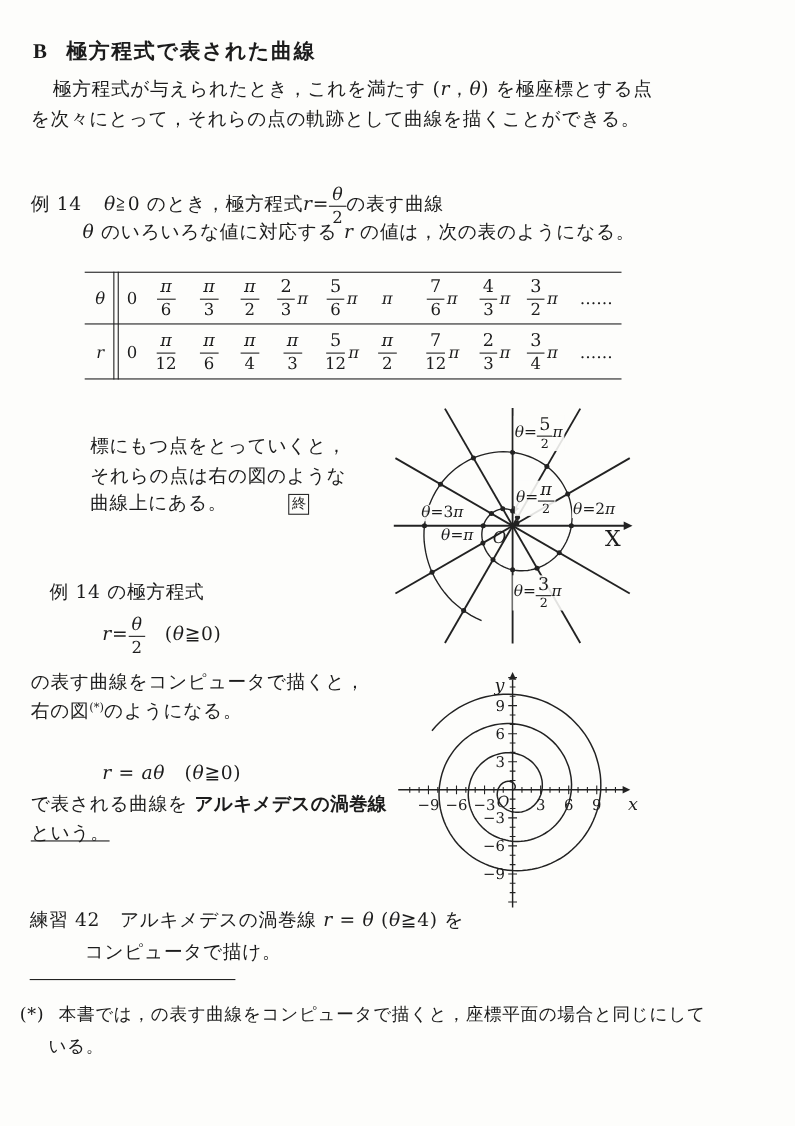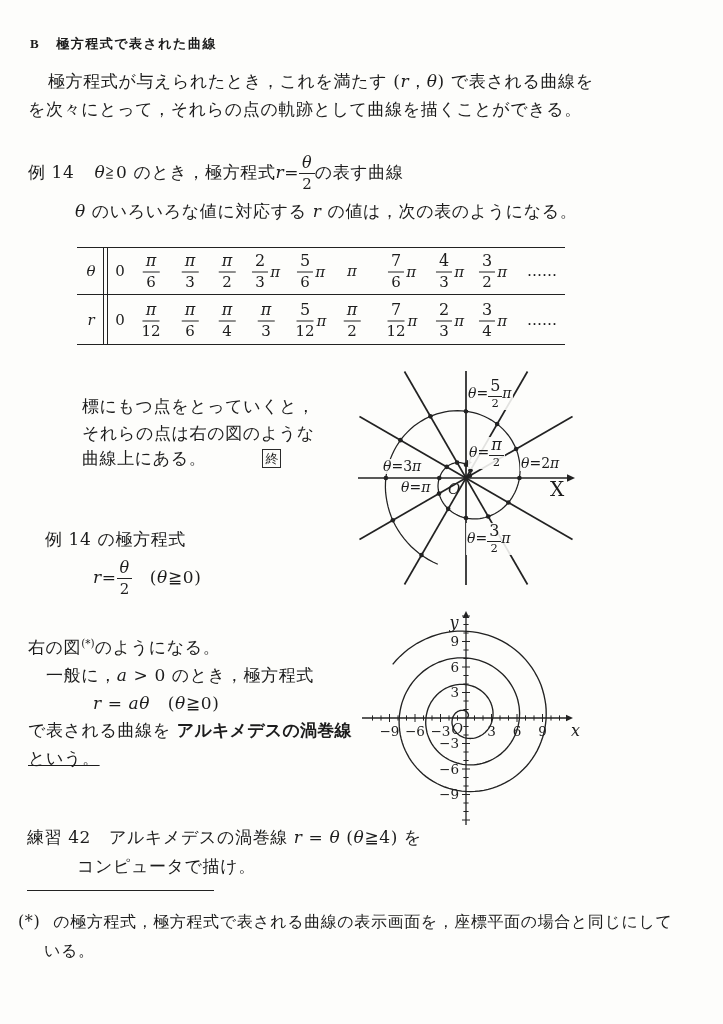--- a/index.html
+++ b/index.html
@@ -3,21 +3,21 @@
 <meta charset="utf-8">
 <style>
   html,body{margin:0;padding:0;background:#e8e8e8;}
   .page{
     position:relative; width:723px; height:1024px; margin:0 auto;
     background:#fdfdfb; color:#1c1c1c; overflow:hidden;
     font-family:"DejaVu Serif","Liberation Serif",serif;
   }
   .t{position:absolute; font-size:17px; letter-spacing:0.6px; white-space:nowrap; line-height:1.25;}
   .flexline{display:flex; align-items:center;}
-  .title{font-size:13px; font-weight:bold; letter-spacing:1.5px;
+  .title{font-size:19px; font-weight:bold; letter-spacing:1.5px;
     font-family:"Liberation Sans","DejaVu Sans",sans-serif;}
   .title .lbl{margin-right:16px; font-family:"Liberation Serif","DejaVu Serif",serif;}
   .it{font-style:italic; font-family:"DejaVu Serif","Liberation Serif",serif;}
   .bd{font-family:"Liberation Sans","DejaVu Sans",sans-serif; font-weight:bold; letter-spacing:0.2px;}
   .sup{font-size:10.5px; display:inline-block; transform:translateY(-6px); letter-spacing:0;}
   .qed{display:inline-block; border:1.2px solid #2a2a2a; font-size:13px; line-height:1.2;
     padding:1px 2px; letter-spacing:0;}
   
   .fracwrap{display:inline-flex; align-items:center; vertical-align:middle;}
   .frac{display:inline-flex; flex-direction:column; align-items:center; line-height:1; letter-spacing:0;}
@@ -48,24 +48,24 @@
 </style>
 </head>
 <body>
 
 <div class="page">
 
   <div class="t title" style="left:30px; top:36px;">
     <span class="lbl">B</span><span>極方程式で表された曲線</span>
   </div>
 
-  <div class="t" style="left:48px; top:71px;"><span>極方程式が与えられたとき，これを満たす (</span><span class="it">r</span><span>，</span><span class="it">θ</span><span>) で表される曲線を</span></div>
+  <div class="t" style="left:48px; top:71px;"><span>極方程式が与えられたとき，これを満たす (</span><span class="it">r</span><span>，</span><span class="it">θ</span><span>) を極座標とする点</span></div>
   <div class="t" style="left:28px; top:99px;"><span>を次々にとって，それらの点の軌跡として曲線を描くことができる。</span></div>
 
-  <div class="t flexline" style="left:28px; top:150px; height:46px;">
+  <div class="t flexline" style="left:28px; top:164px; height:46px;">
       <span>例 14</span>
       <span class="it" style="margin-left: 20px;">θ</span>
       <span>≧0 のとき，極方程式 </span>
       <span class="it">r</span>
       <span>=</span>
       <span class="fracwrap">
         <span class="frac">
           <span class="fn"><span class="it">θ</span></span>
           <span class="fd">2</span>
         </span>
@@ -335,22 +335,22 @@
       <span class="fracwrap">
         <span class="frac">
           <span class="fn"><span class="it">θ</span></span>
           <span class="fd">2</span>
         </span>
       </span>
       <span>　(</span>
       <span class="it">θ</span>
       <span>≧0)</span>
     </div>
+  <div class="t" style="left:28px; top:610px;"><span>の表す曲線をコンピュータで描くと，</span></div>
   <div class="t" style="left:28px; top:637px;"><span>右の図</span><span class="sup">(*)</span><span>のようになる。</span></div>
-  <div class="t" style="left:46px; top:665px;"><span>一般に，</span><span class="it">a</span><span> &gt; 0 のとき，極方程式</span></div>
   <div class="t" style="left:93px; top:693px;"><span class="it">r</span><span> = </span><span class="it">a</span><span class="it">θ</span><span>　(</span><span class="it">θ</span><span>≧0)</span></div>
   <div class="t" style="left:28px; top:720px;"><span>で表される曲線を </span><span class="bd">アルキメデスの渦巻線</span></div>
   <div class="t" style="left:28px; top:748px;text-decoration:underline;"><span>という。</span></div>
 
   <div class="fig" id="fig2" style="left:358px; top:606px; width:240px; height:230px;">
       <svg width="240" height="230" viewBox="0 0 240 230">
         <line x1="4" y1="112" x2="209" y2="112" stroke="#222" stroke-width="1.3"></line>
         <polygon points="215,112 208,115.36 208,108.64" fill="#222"></polygon>
         <line x1="108" y1="12" x2="108" y2="219" stroke="#222" stroke-width="1.3"></line>
         <polygon points="108,5 111.36,12 104.64,12" fill="#222"></polygon>
@@ -416,16 +416,16 @@
         <text x="105" y="128" text-anchor="end" font-size="14" font-style="italic" fill="#1c1c1c" font-family="&quot;DejaVu Serif&quot;,&quot;Liberation Serif&quot;,serif">O</text>
         <text x="213" y="130" font-size="16" font-style="italic" fill="#1c1c1c" font-family="&quot;DejaVu Serif&quot;,&quot;Liberation Serif&quot;,serif">x</text>
         <text x="96" y="22" text-anchor="middle" font-size="16" font-style="italic" fill="#1c1c1c" font-family="&quot;DejaVu Serif&quot;,&quot;Liberation Serif&quot;,serif">y</text>
       </svg>
     </div>
 
   <div class="t" style="left:27px; top:827px;"><span>練習 42</span><span style="margin-left: 18px;">アルキメデスの渦巻線 </span><span class="it">r</span><span> = </span><span class="it">θ</span><span> (</span><span class="it">θ</span><span>≧4) を</span></div>
   <div class="t" style="left:77px; top:856px;"><span>コンピュータで描け。</span></div>
 
   <div class="fnrule" style="left:27px; top:890px; width:187px;"></div>
-  <div class="t fn" style="left:18px; top:912px;"><span>(*)</span><span style="margin-left: 13px;">の極方程式，極方程式で表される曲線の表示画面を，座標平面の場合と同じにして</span></div>
+  <div class="t fn" style="left:18px; top:912px;"><span>(*)</span><span style="margin-left: 13px;">本書では，の表す曲線をコンピュータで描くと，座標平面の場合と同じにして</span></div>
   <div class="t fn" style="left:44px; top:941px;"><span>いる。</span></div>
 
 </div>
 
 </body></html>

